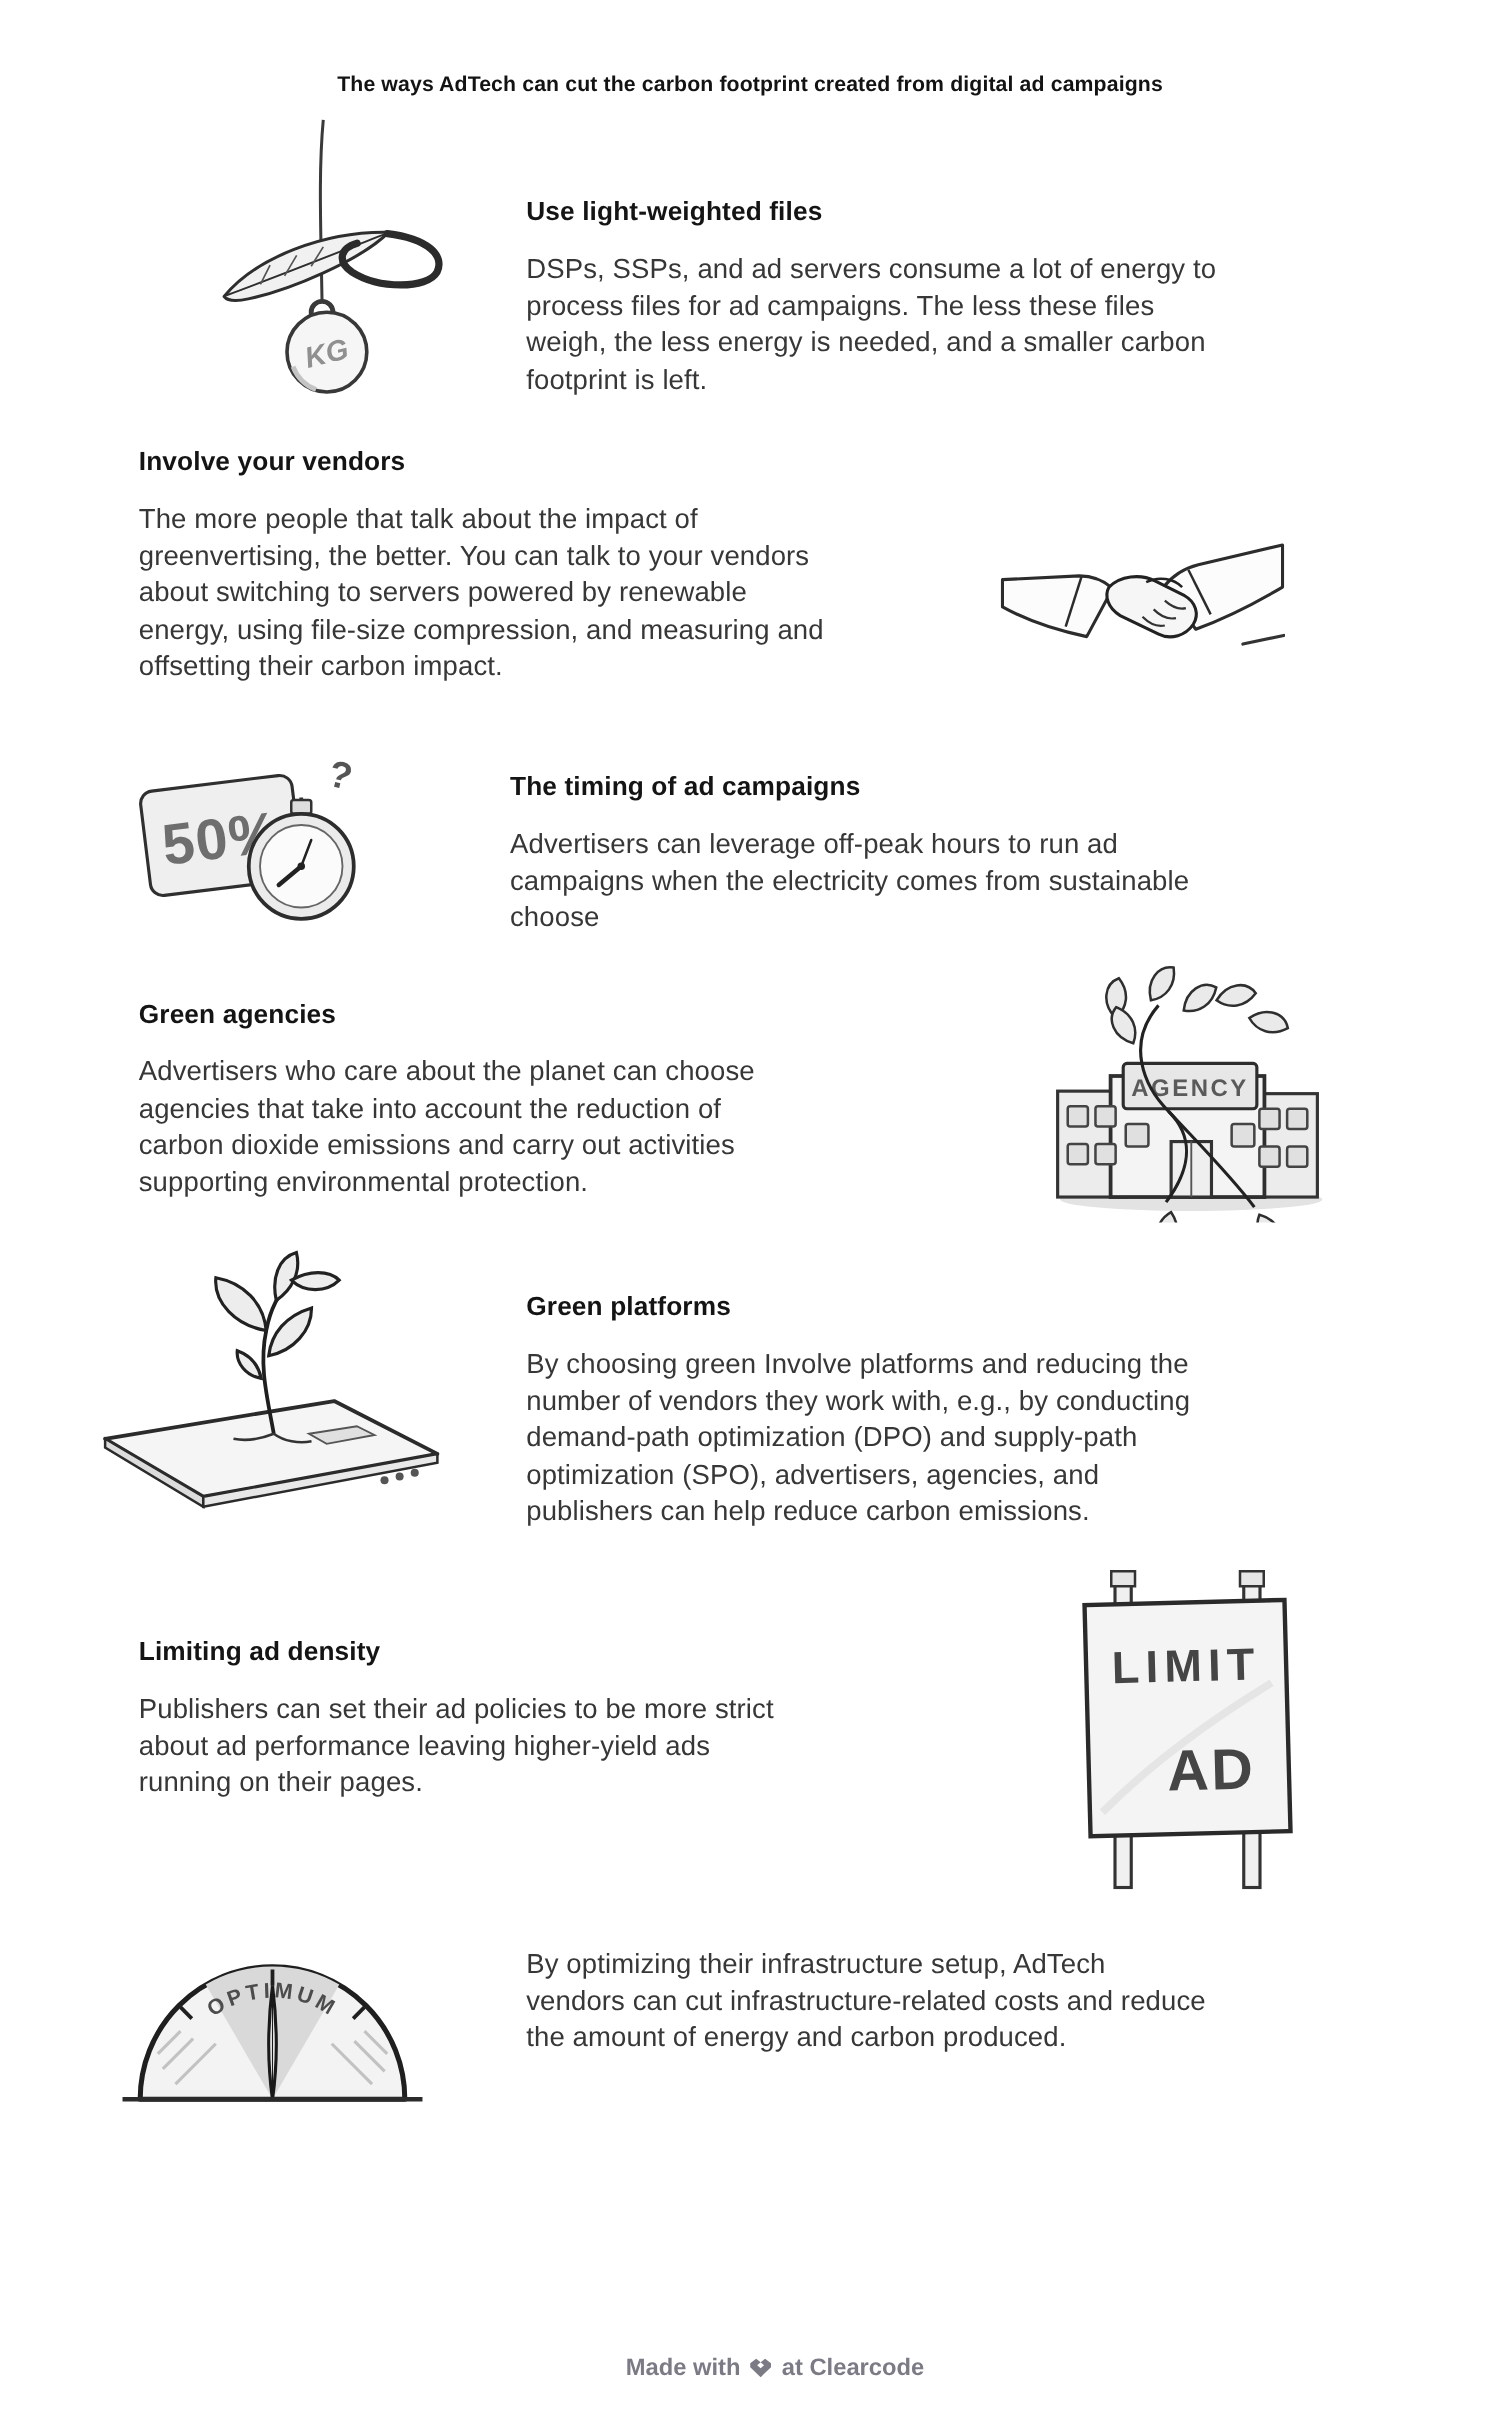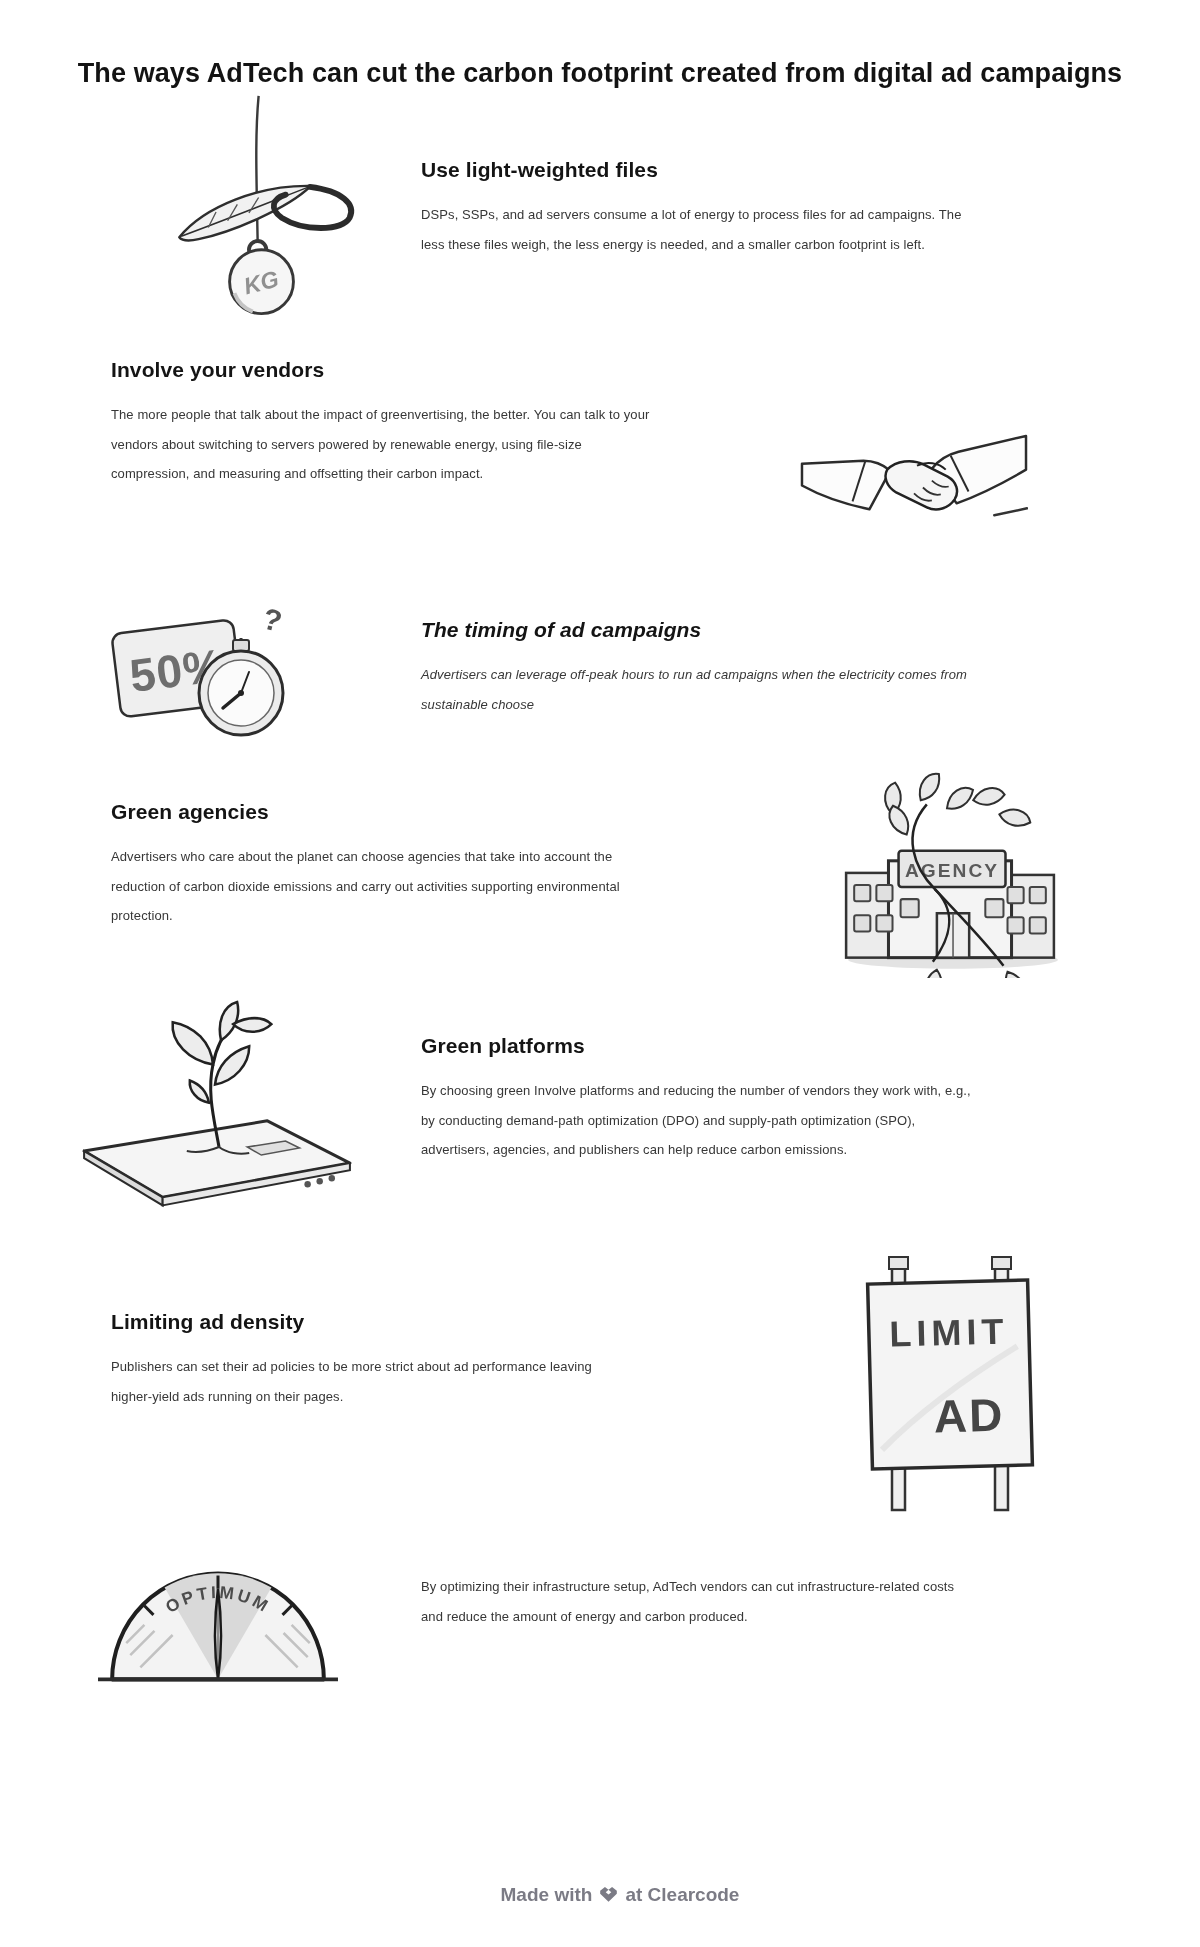--- a/index.html
+++ b/index.html
@@ -10,55 +10,54 @@
     height:1947px;
     margin:0 auto;
     background:#ffffff;
     font-family:"Liberation Sans", sans-serif;
     overflow:hidden;
   }
   .page-title {
     position:absolute;
     top:58px; left:0; right:0;
     text-align:center;
-    font-size:27px;
+    font-size:17px;
     font-weight:bold;
     color:#131313;
     letter-spacing:0.1px;
   }
   .txt { position:absolute; }
   .txt h2 {
     font-size:21px;
     font-weight:bold;
     color:#141414;
     line-height:27px;
     margin-bottom:17px;
     letter-spacing:0.1px;
   }
   .txt p {
-    font-size:13px;
+    font-size:22px;
     color:#373737;
     line-height:29.6px;
     letter-spacing:0.1px;
-    margin-top:16px;
   }
   .illus { position:absolute; }
   .illus svg { display:block; width:100%; height:auto; }
 
   
   .s1-icon { left:158px; top:94px;  width:208px; }
   .s1-text { left:421px; top:156px; }
   .s1-text p { max-width:558px; }
 
   .s2-text { left:111px; top:356px; }
   .s2-text p { max-width:552px; }
   .s2-icon { left:800px; top:430px; width:228px; }
 
   .s3-icon { left:110px; top:588px; width:190px; }
-  .s3-text { left:421px; top:616px;font-style:italic; }
+  .s3-text { left:408px; top:616px; }
   .s3-text p { max-width:558px; }
 
   .s4-text { left:111px; top:798px; }
   .s4-text p { max-width:535px; }
   .s4-icon { left:834px; top:768px; width:230px; }
 
   .s5-icon { left:70px;  top:1000px; width:292px; }
   .s5-text { left:421px; top:1032px; }
   .s5-text p { max-width:562px; }
 

